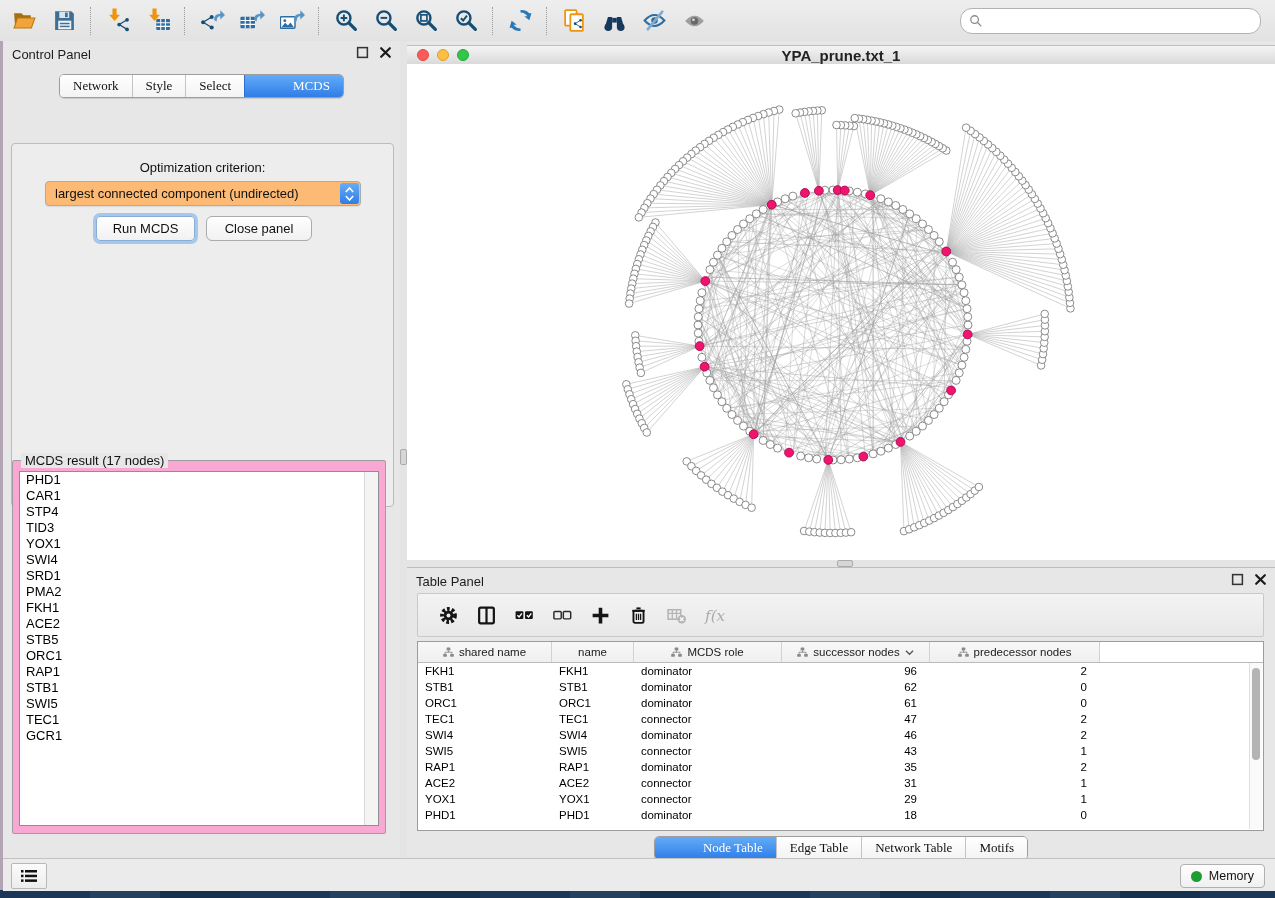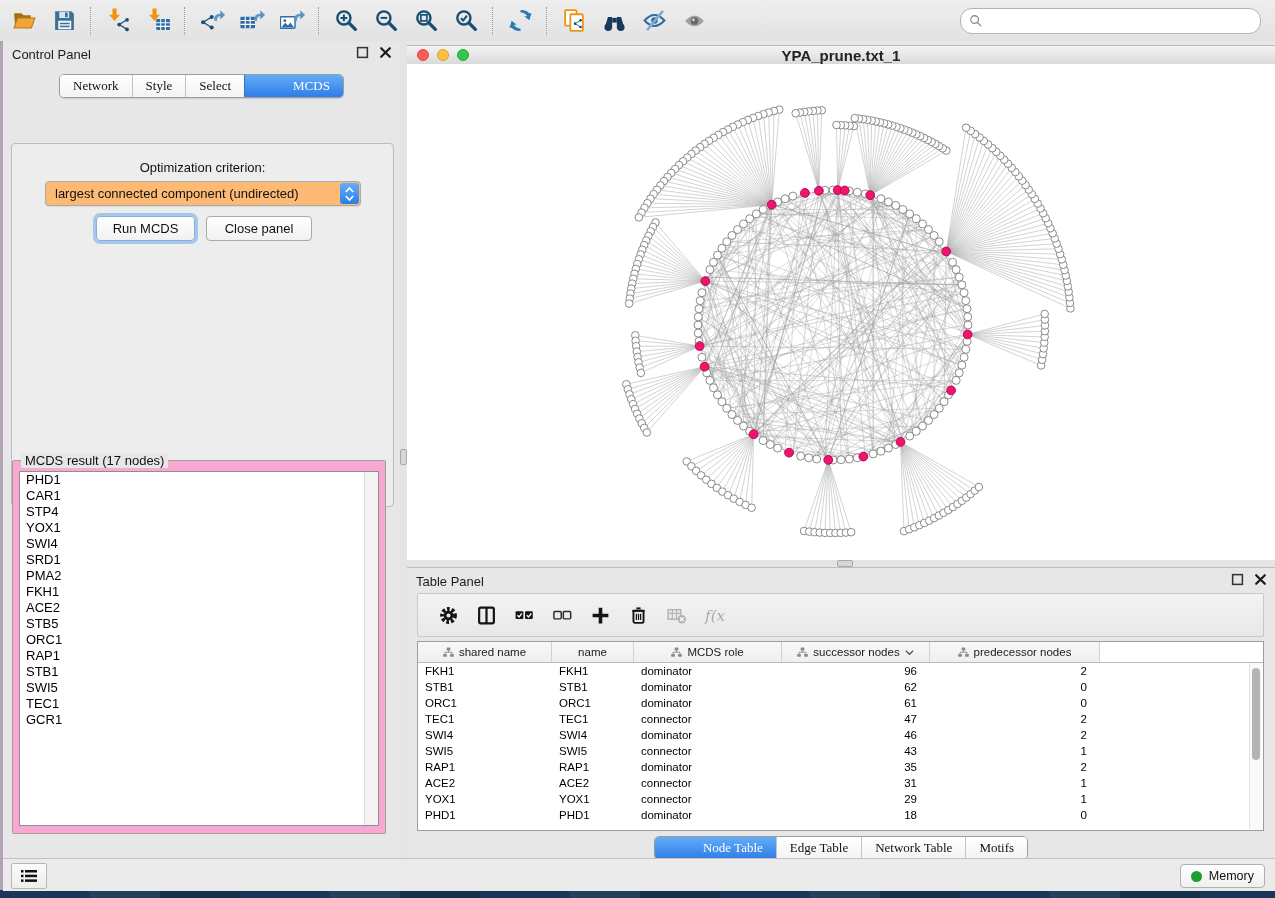--- a/index.html
+++ b/index.html
@@ -33,21 +33,21 @@
   .seg-tab.active{background:linear-gradient(#63acf7,#2f7de8);color:#fff;border-left-color:#2f70cf;padding-left:48px;}
   #cp-tabs-wrap{position:absolute;left:0;top:33px;width:100%;display:flex;justify-content:center;}
 
   #cp-content{position:absolute;left:8px;top:55px;width:381px;height:362px;background:#ededed;border:1px solid #bcbcbc;border-radius:4px;margin-top:47px;}
   #opt-label{position:absolute;left:0;top:16px;width:100%;text-align:center;font-size:13px;color:#111;}
   #opt-select{position:absolute;left:33px;top:37px;width:314px;height:23px;background:#fdba74;border:1px solid #ababab;border-radius:4px;display:flex;align-items:center;cursor:pointer;box-shadow:0 1px 1px rgba(0,0,0,.08);}
   #opt-select .sel-text{flex:1;font-size:13px;color:#111;padding-left:9px;white-space:nowrap;overflow:hidden;}
   #opt-select .sel-stepper{width:19px;height:21px;margin:1px;border-radius:3px;background:linear-gradient(#66aef8,#2e7ce7);display:flex;flex-direction:column;align-items:center;justify-content:center;gap:2px;}
   .cp-btn{position:absolute;top:72px;height:23px;background:linear-gradient(#ffffff,#f1f1f1);border:1px solid #ababab;border-radius:4px;font-size:13px;color:#111;display:flex;align-items:center;justify-content:center;cursor:pointer;}
   #run-btn{left:84px;width:97px;box-shadow:0 0 0 3px rgba(110,165,235,.55);border-color:#86aed6;}
-  #close-btn{left:194px;width:104px;}
+  #close-btn{left:194px;width:104px;border-radius:6px;}
 
   #mcds-fieldset{position:absolute;left:9px;top:419px;width:372px;height:372px;border:1px solid #9e9e9e;border-radius:2px;background:#f9a8d4;}
   #mcds-legend{position:absolute;left:8px;top:-8px;background:#e7e7e7;font-size:13px;color:#111;padding:0 4px;}
   #mcds-list{position:absolute;left:6px;top:10px;right:6px;bottom:7px;background:#fff;border:1px solid #8f8f8f;overflow:hidden;}
   .mcds-item{font-size:13px;color:#000;line-height:16px;padding-left:6px;}
   #mcds-scroll{position:absolute;right:0;top:0;bottom:0;width:13px;background:#f4f4f4;border-left:1px solid #d8d8d8;}
 
   
   #v-split{position:absolute;left:400px;top:41px;width:7px;height:817px;background:#e4e4e4;cursor:col-resize;}
   #v-split .grip{position:absolute;left:0;top:408px;width:7px;height:16px;background:#d6d6d6;border:1px solid #aaa;border-radius:2px;box-sizing:border-box;}
@@ -337,20 +337,21 @@
       <div class="cp-btn" id="run-btn">Run MCDS</div>
       <div class="cp-btn" id="close-btn">Close panel</div>
     </div>
 
     <div id="mcds-fieldset">
       <div id="mcds-legend">MCDS result (17 nodes)</div>
       <div id="mcds-list">
         <div class="mcds-item">PHD1</div>
           <div class="mcds-item">CAR1</div>
           <div class="mcds-item">STP4</div>
+          <div class="mcds-item">TID3</div>
           <div class="mcds-item">YOX1</div>
           <div class="mcds-item">SWI4</div>
           <div class="mcds-item">SRD1</div>
           <div class="mcds-item">PMA2</div>
           <div class="mcds-item">FKH1</div>
           <div class="mcds-item">ACE2</div>
           <div class="mcds-item">STB5</div>
           <div class="mcds-item">ORC1</div>
           <div class="mcds-item">RAP1</div>
           <div class="mcds-item">STB1</div>

